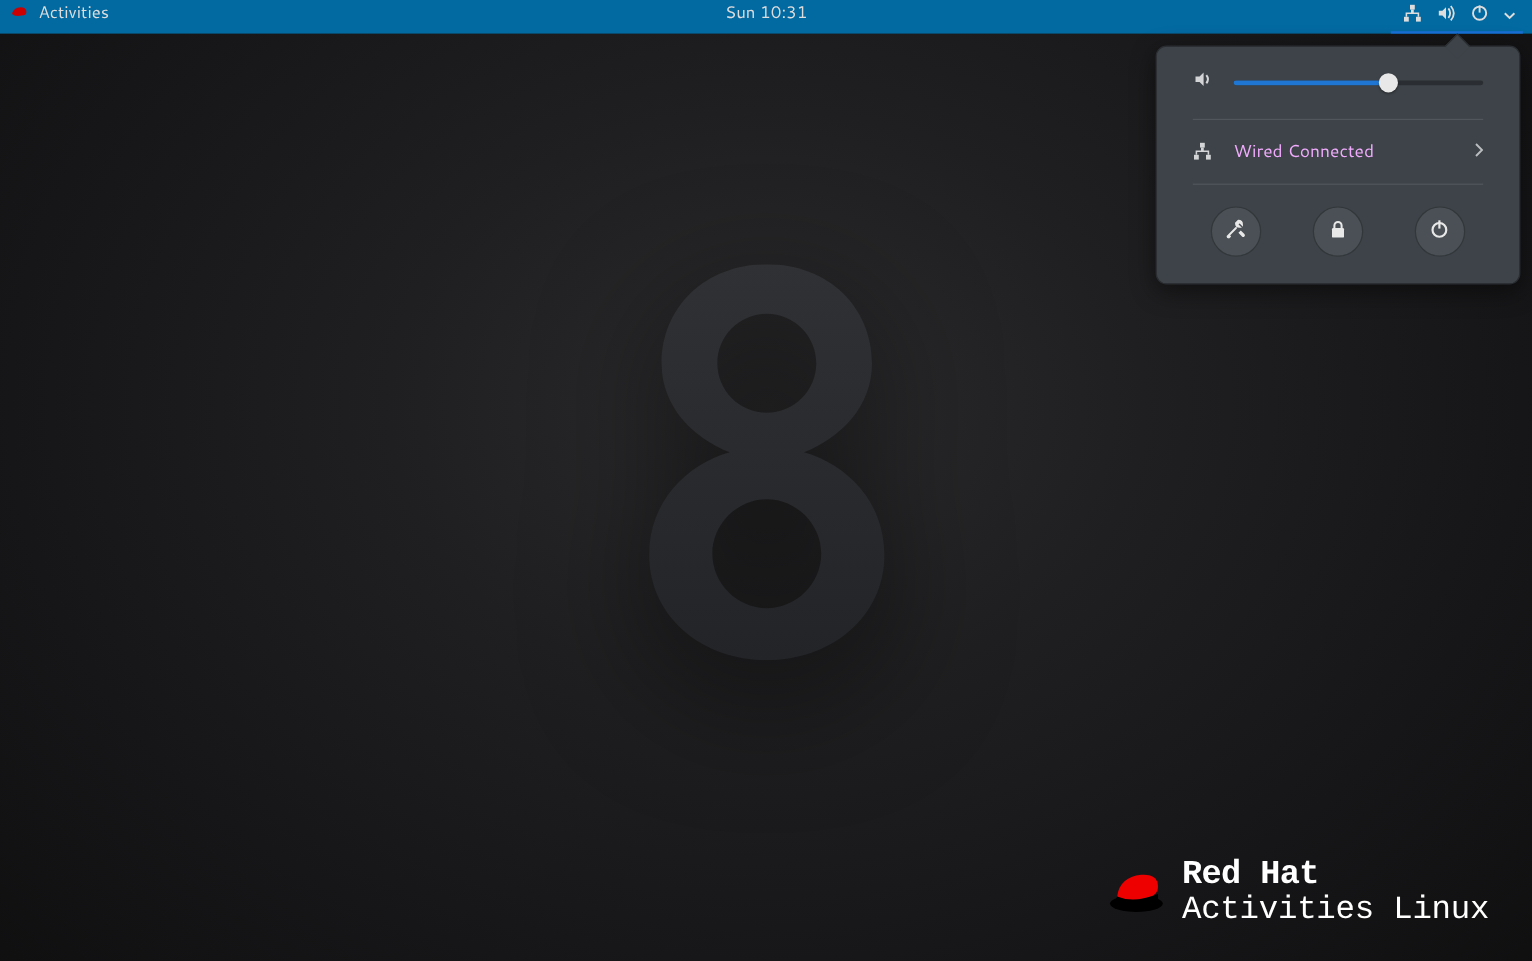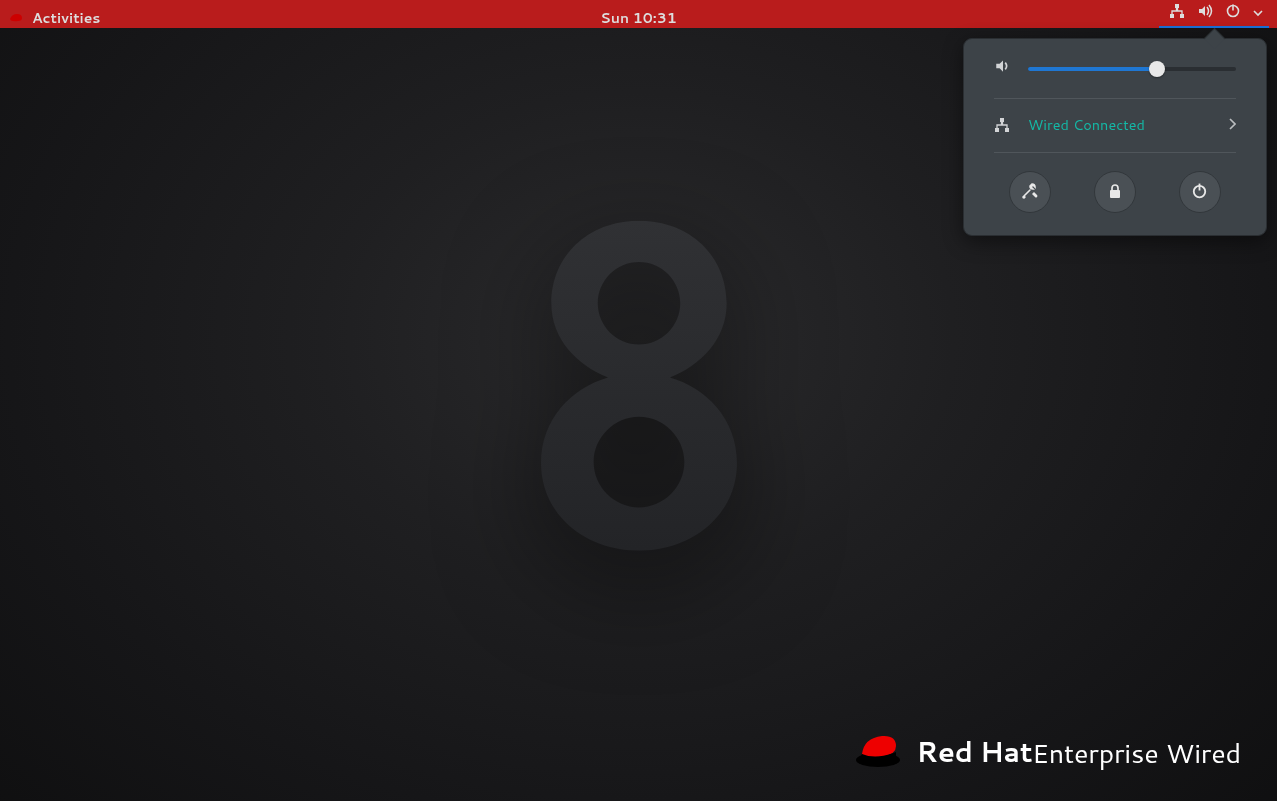--- a/index.html
+++ b/index.html
@@ -7,27 +7,27 @@
       width: 1277px;
       height: 801px;
       background: #1a1a1a;
       font-family: "Cantarell", "Helvetica Neue", sans-serif;
       color: #e0e0e0;
       overflow: hidden;
       position: relative;
     }
     .topbar {
       height: 28px;
-      background: #b91c1c;
-      display: flex;
-      align-items: flex-end;
+      background: #0369a1;
+      display: flex;
+      align-items: flex-start;
       justify-content: space-between;
       padding: 0 8px;
       font-size: 14px;
-      font-weight: 700;
+      font-weight: 400;
       position: relative;
       z-index: 10;
     }
     .topbar-left { display: flex; align-items: center; gap: 8px; }
     .rh-dot { color: #cc0000; display: flex; align-items: center; }
     .activities { color: #ddd; cursor: pointer; }
     .topbar-center {
       position: absolute;
       left: 50%;
       transform: translateX(-50%);
@@ -58,21 +58,21 @@
     }
     .big8 svg { filter: drop-shadow(0 30px 50px rgba(0,0,0,0.6)); }
     .brand {
       position: absolute;
       right: 36px; bottom: 28px;
       display: flex;
       align-items: center;
       gap: 14px;
       color: #fff;
     }
-    .brand-text { display: flex; line-height: 1; }
+    .brand-text { display: flex; flex-direction: column; line-height: 1; font-family: Liberation Mono, monospace; }
     .brand-line1 { font-weight: 800; font-size: 28px; letter-spacing: -0.5px; }
     .brand-line2 { font-weight: 400; font-size: 27px; letter-spacing: -0.2px; margin-top: 2px;}
     .popup {
       position: absolute;
       top: 38px; right: 10px;
       width: 304px;
       background: #3d4348;
       border: 1px solid #2a2e32;
       border-radius: 9px;
       box-shadow: 0 6px 20px rgba(0,0,0,0.45);
@@ -121,21 +121,21 @@
       height: 1px;
       background: #50565b;
       margin: 0 30px 8px 30px;
     }
     .menu-item {
       display: flex;
       align-items: center;
       padding: 7px 30px;
       gap: 18px;
       font-size: 14.5px;
-      color: #14b8a6;
+      color: #f0abfc;
       cursor: pointer;
     }
     .menu-item .icon-slot { width: 16px; display: flex; justify-content: center; }
     .menu-item .label-slot { flex: 1; }
     .chev { opacity: 0.85; }
     .sep2 {
       height: 1px;
       background: #50565b;
       margin: 10px 30px 18px 30px;
     }
@@ -215,21 +215,21 @@
   <div class="brand">
     <span>
       <svg width="48" height="38" viewBox="0 0 48 38">
         <ellipse cx="24" cy="30" rx="22" ry="7" fill="#000"></ellipse>
         <path fill="#e00" d="M8 24 Q10 8 28 6 Q42 5 42 16 Q42 24 30 26 Q12 30 8 24 Z"></path>
         <path fill="#000" d="M8 24 Q22 30 42 22 L42 26 Q24 34 6 28 Z"></path>
       </svg>
     </span>
     <div class="brand-text">
       <span class="brand-line1">Red Hat</span>
-      <span class="brand-line2">Enterprise Wired</span>
+      <span class="brand-line2">Activities Linux</span>
     </div>
   </div>
 </div>
 
 <div class="popup">
   <div class="vol-row">
     <span>
       <svg class="mono" width="18" height="18" viewBox="0 0 16 16">
           <path d="M2 6 h3 l3 -3 v10 l-3 -3 h-3 z"></path>
           <path d="M10 5 q2.5 3 0 6" stroke="#d2d4d6" stroke-width="1.5" fill="none"></path>

